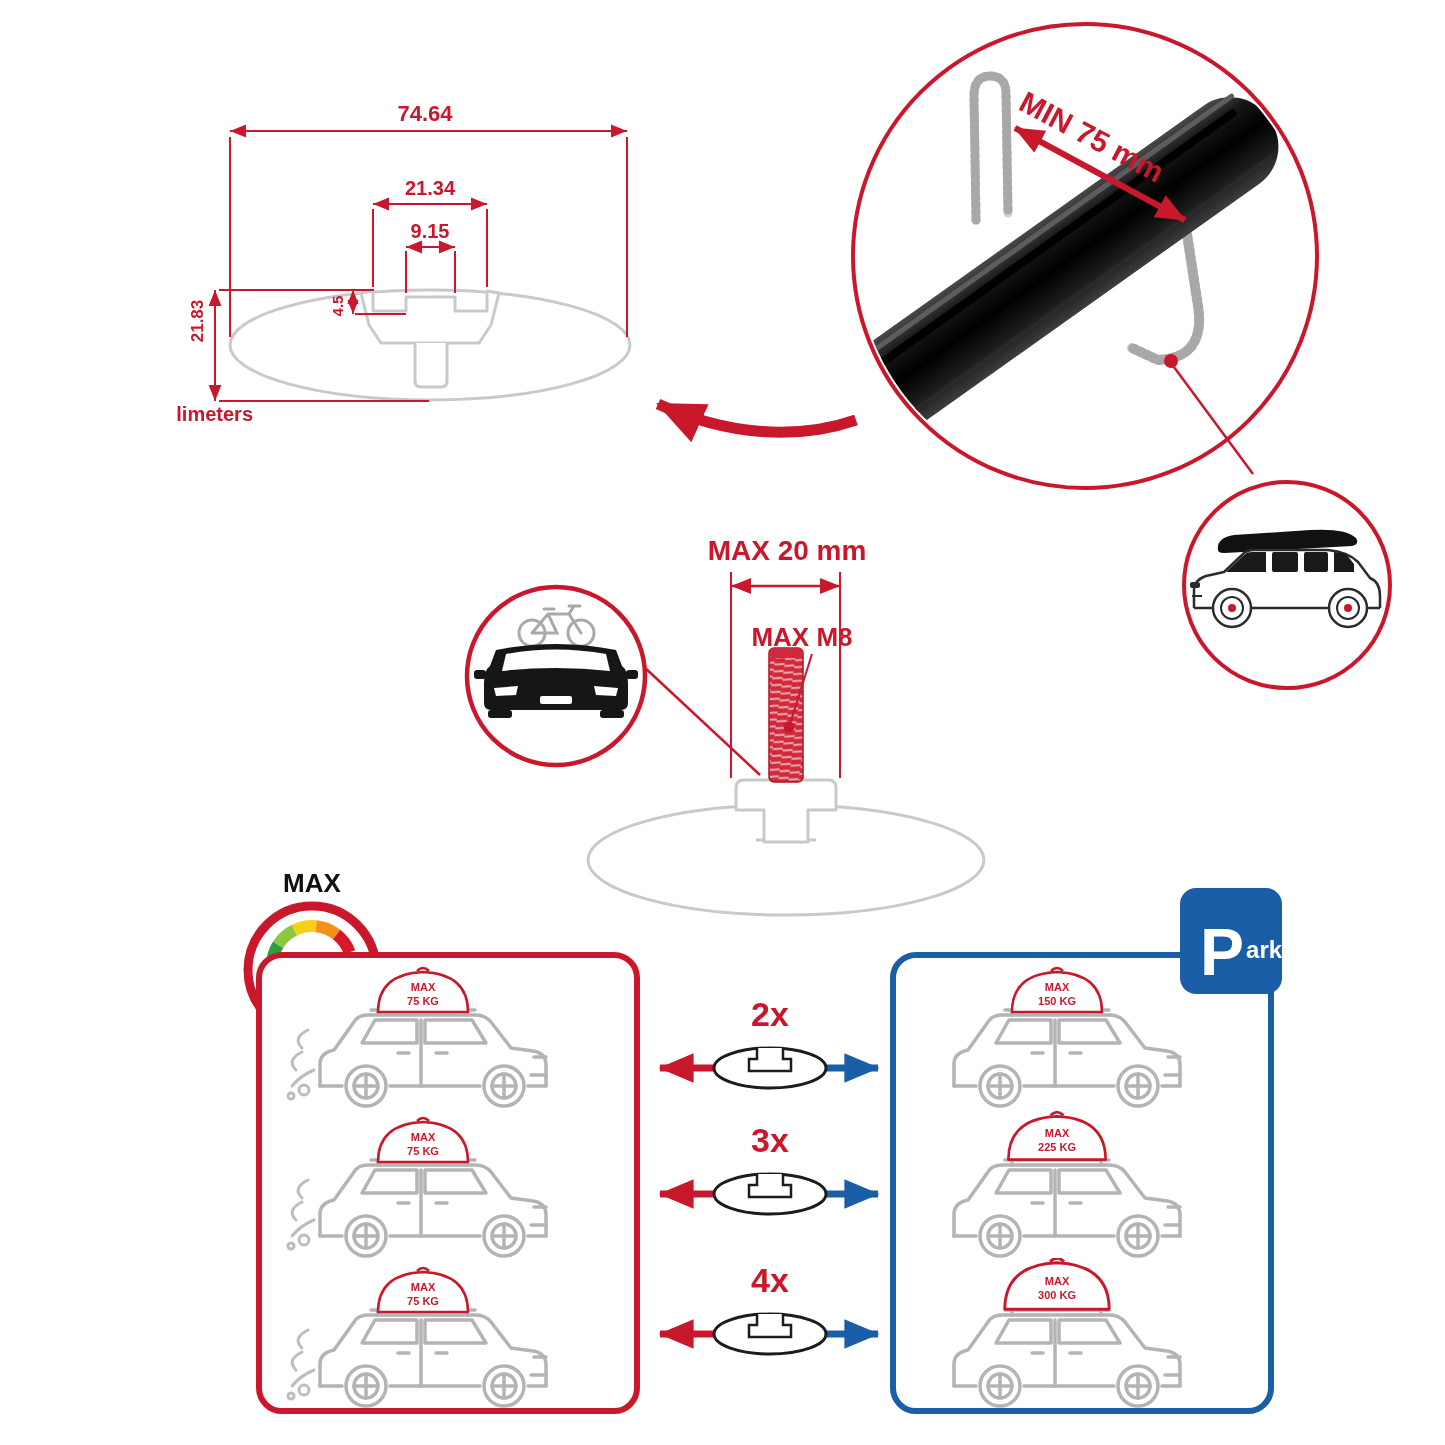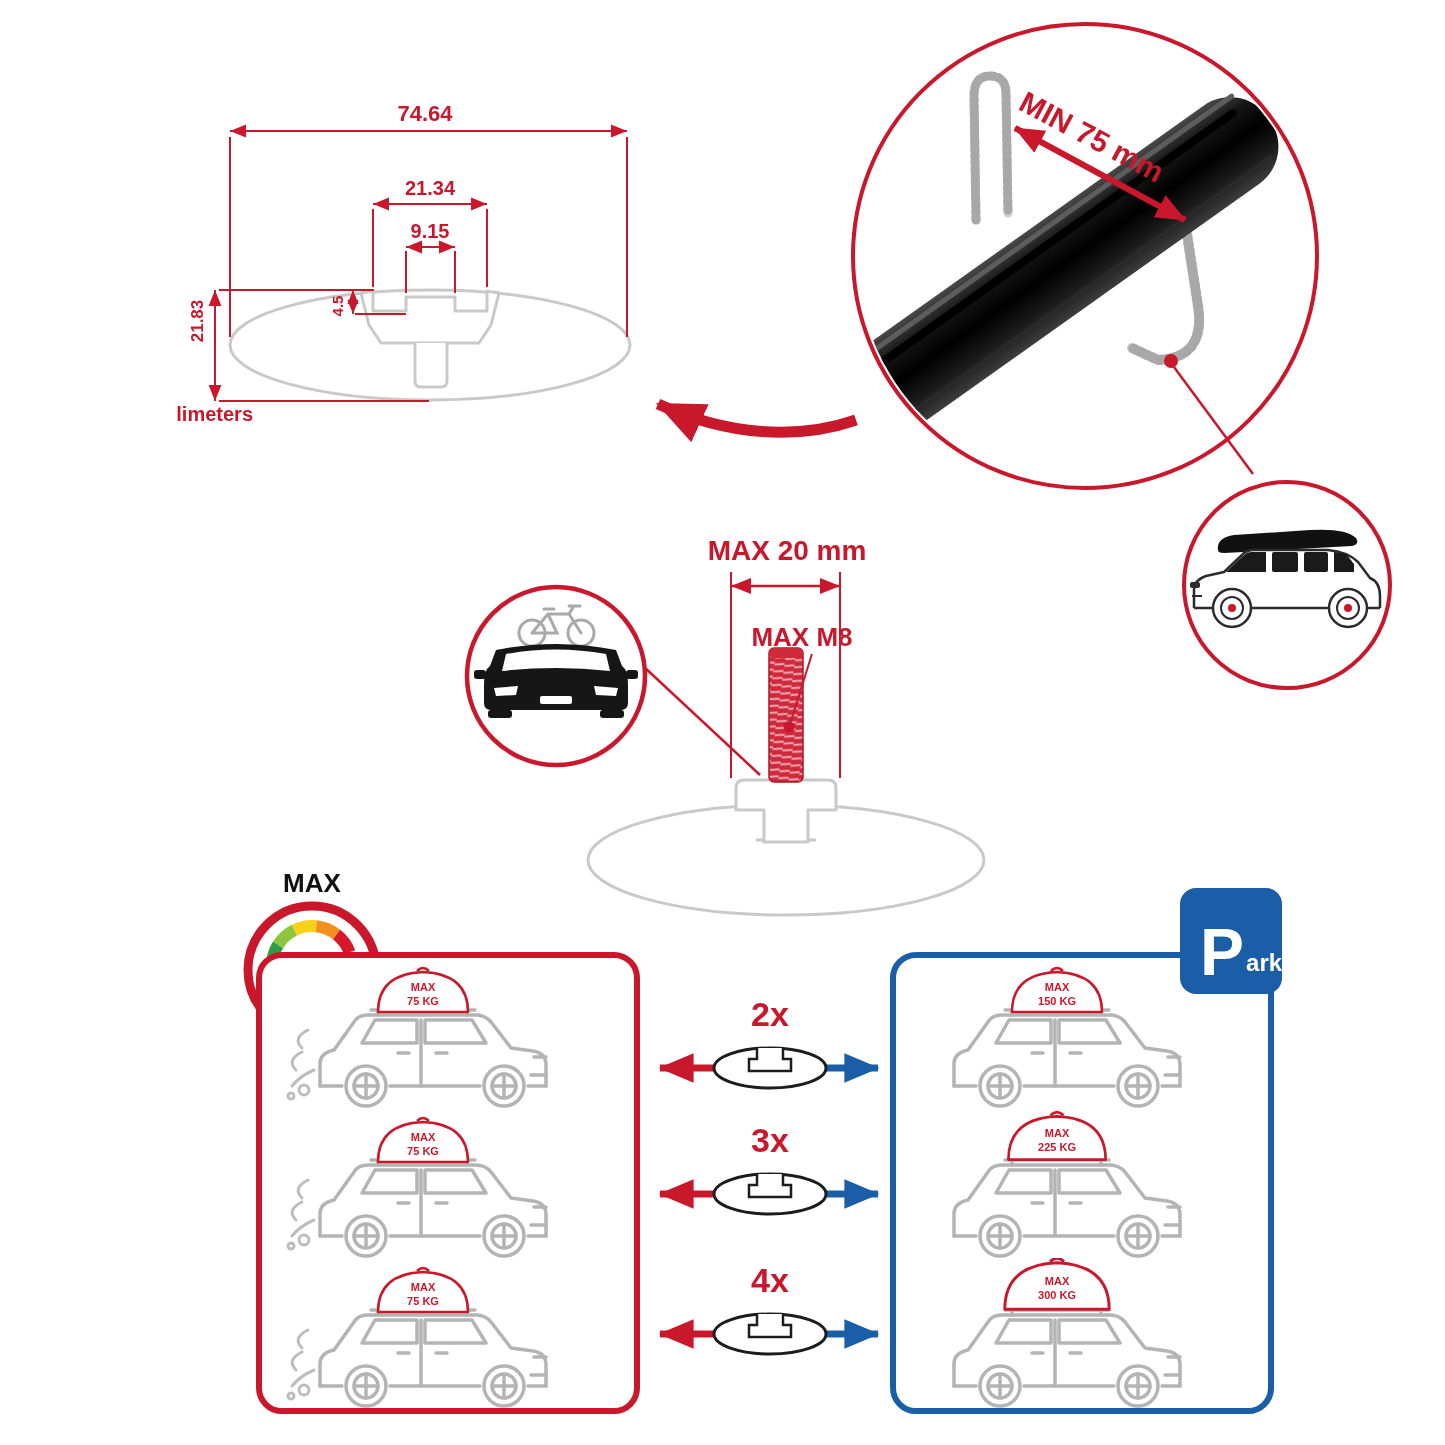--- a/index.html
+++ b/index.html
@@ -14,21 +14,21 @@
   .redl{stroke:#c9182c;stroke-width:2;fill:none;}
   .box-red{position:absolute;left:256px;top:952px;width:384px;height:462px;
            border:6px solid #c9182c;border-radius:26px;background:#fff;box-sizing:border-box;}
   .box-blue{position:absolute;left:890px;top:952px;width:384px;height:462px;
             border:6px solid #1a5ea8;border-radius:26px;background:#fff;box-sizing:border-box;}
   .car-row{position:absolute;left:16px;width:336px;height:150px;}
   .psign{position:absolute;left:1180px;top:888px;width:102px;height:106px;background:#1a5ea8;
          border-radius:16px;display:flex;align-items:flex-end;padding:6px 0 10px 20px;
          box-sizing:border-box;z-index:5;color:#fff;}
   .p-big{font-size:66px;font-weight:700;line-height:0.95;}
-  .p-small{font-size:24px;font-weight:700;margin-left:2px;margin-bottom:7px;}
+  .p-small{font-size:24px;font-weight:700;margin-left:2px;margin-bottom:20px;}
 </style>
 </head>
 <body>
 
 <div id="canvas">
 
 <svg width="0" height="0" style="position:absolute" aria-hidden="true">
   <defs>
     <marker id="mR" markerWidth="9" markerHeight="8" refX="8" refY="4" orient="auto-start-reverse">
       <path d="M0,0.8 L8,4 L0,7.2 Z" fill="#c9182c"></path>

